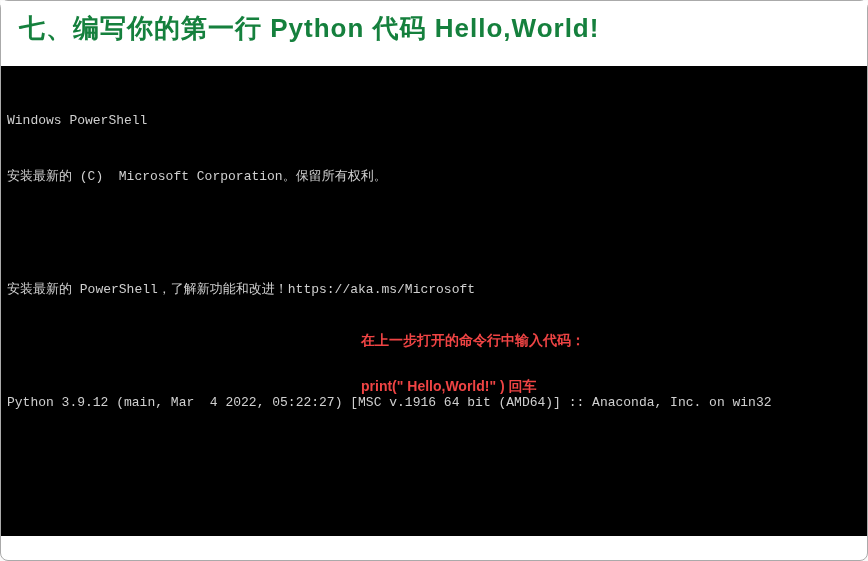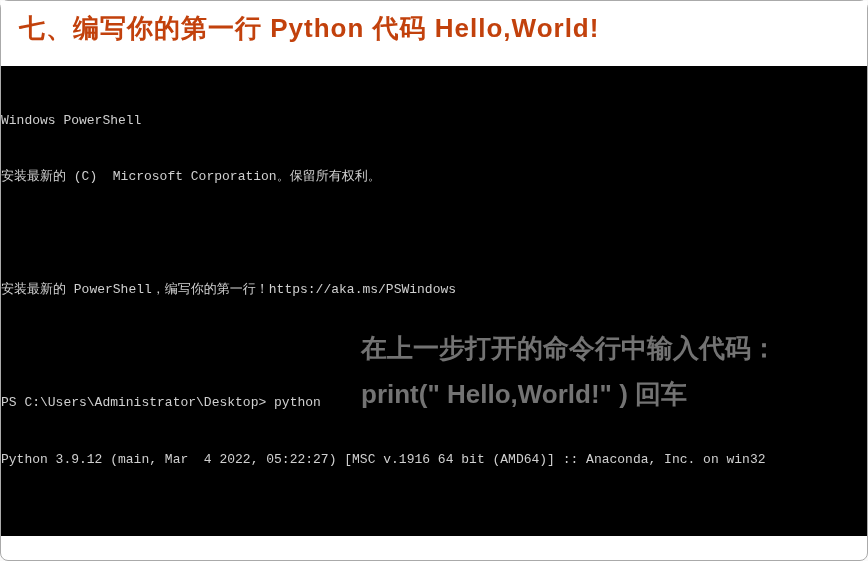--- a/index.html
+++ b/index.html
@@ -16,64 +16,63 @@
     border: 1px solid #aaa;
     border-radius: 8px;
     position: relative;
     background: #fff;
   }
   .heading-bar {
     padding: 10px 18px 20px 18px;
     background: #fff;
   }
   .heading-text {
-    color: #c2410c;
+    color: #15803d;
     font-size: 26px;
     font-weight: bold;
     letter-spacing: 1px;
   }
   .terminal {
     background: #000;
     color: #d0d0d0;
     font-family: Consolas, "Courier New", monospace;
     font-size: 13px;
     line-height: 1.45;
-    padding: 8px 0;
+    padding: 8px 6px;
     height: 470px;
     position: relative;
     white-space: pre;
   }
   .term-line { display: block; }
   .annotation {
     position: absolute;
-    color: #737373;
+    color: #ef4444;
     font-family: Arial, "Microsoft YaHei", sans-serif;
-    font-size: 26px;
+    font-size: 14px;
     font-weight: bold;
     white-space: normal;
   }
   .ann1 { top: 264px; left: 360px; }
   .ann2 { top: 310px; left: 360px; }
 </style>
 </head>
 <body>
 
 <div class="border-frame">
 
   <div class="heading-bar">
     <div class="heading-text">七、编写你的第一行 Python 代码 Hello,World!</div>
   </div>
 
   <div class="terminal">
     <span class="term-line">Windows PowerShell</span>
     <span class="term-line">安装最新的 (C)  Microsoft Corporation。保留所有权利。</span>
     <span class="term-line"> </span>
-    <span class="term-line">安装最新的 PowerShell，编写你的第一行！https://aka.ms/PSWindows</span>
+    <span class="term-line">安装最新的 PowerShell，了解新功能和改进！https://aka.ms/Microsoft</span>
     <span class="term-line"> </span>
-    <span class="term-line">PS C:\Users\Administrator\Desktop&gt; python</span>
     <span class="term-line">Python 3.9.12 (main, Mar  4 2022, 05:22:27) [MSC v.1916 64 bit (AMD64)] :: Anaconda, Inc. on win32</span>
     <span class="term-line"> </span>
     
     
     
     
     
     
     
     

